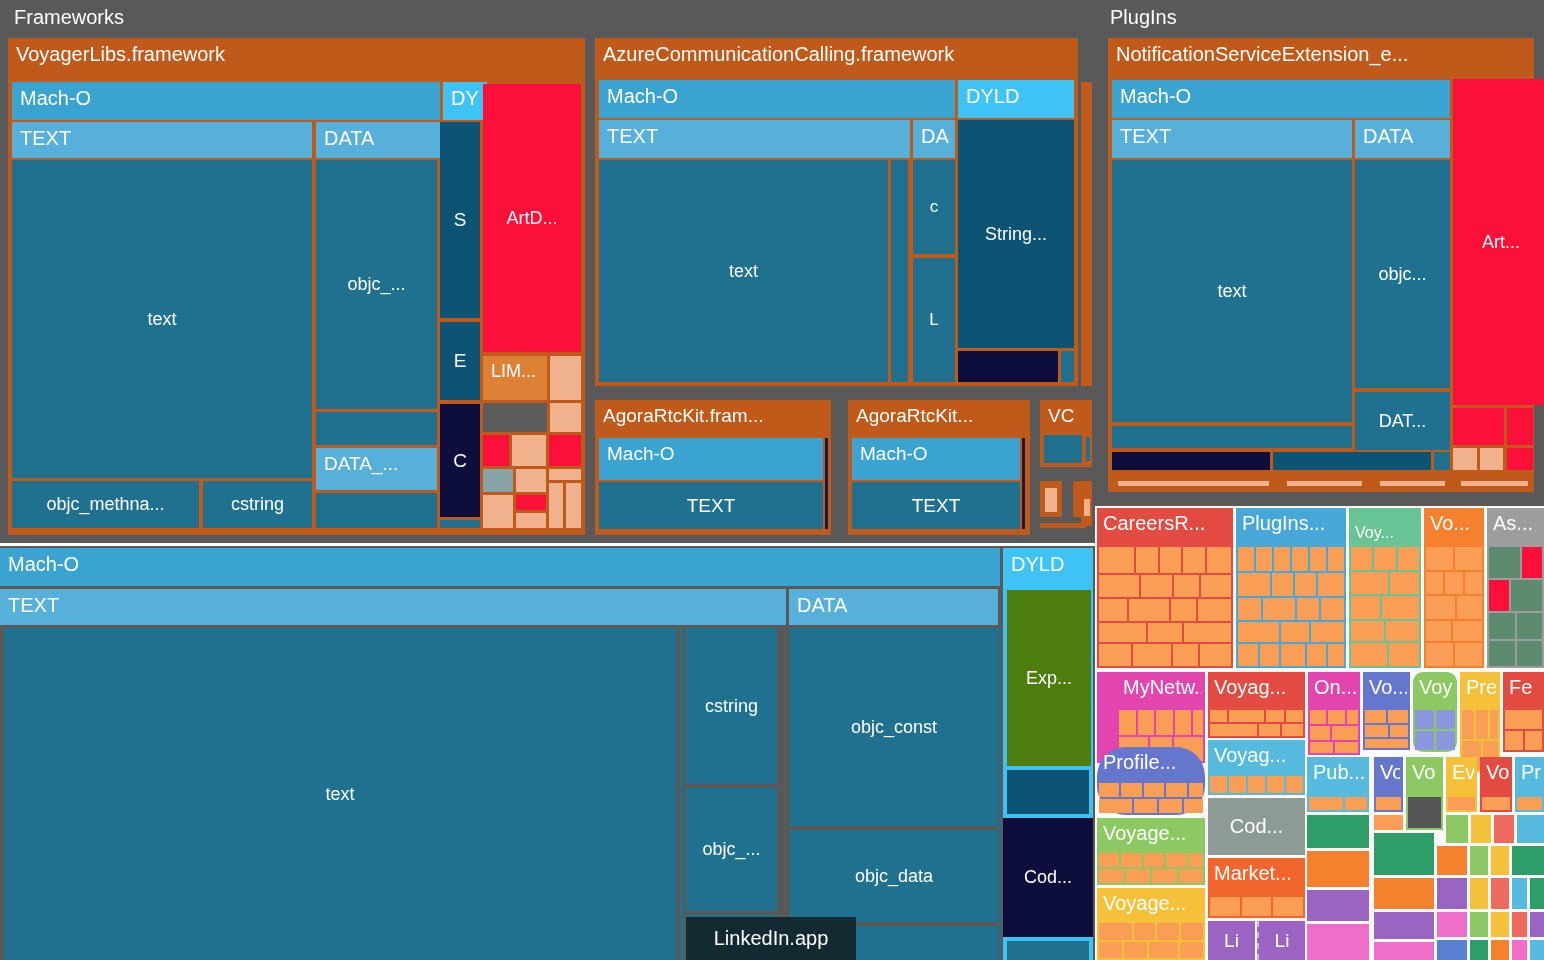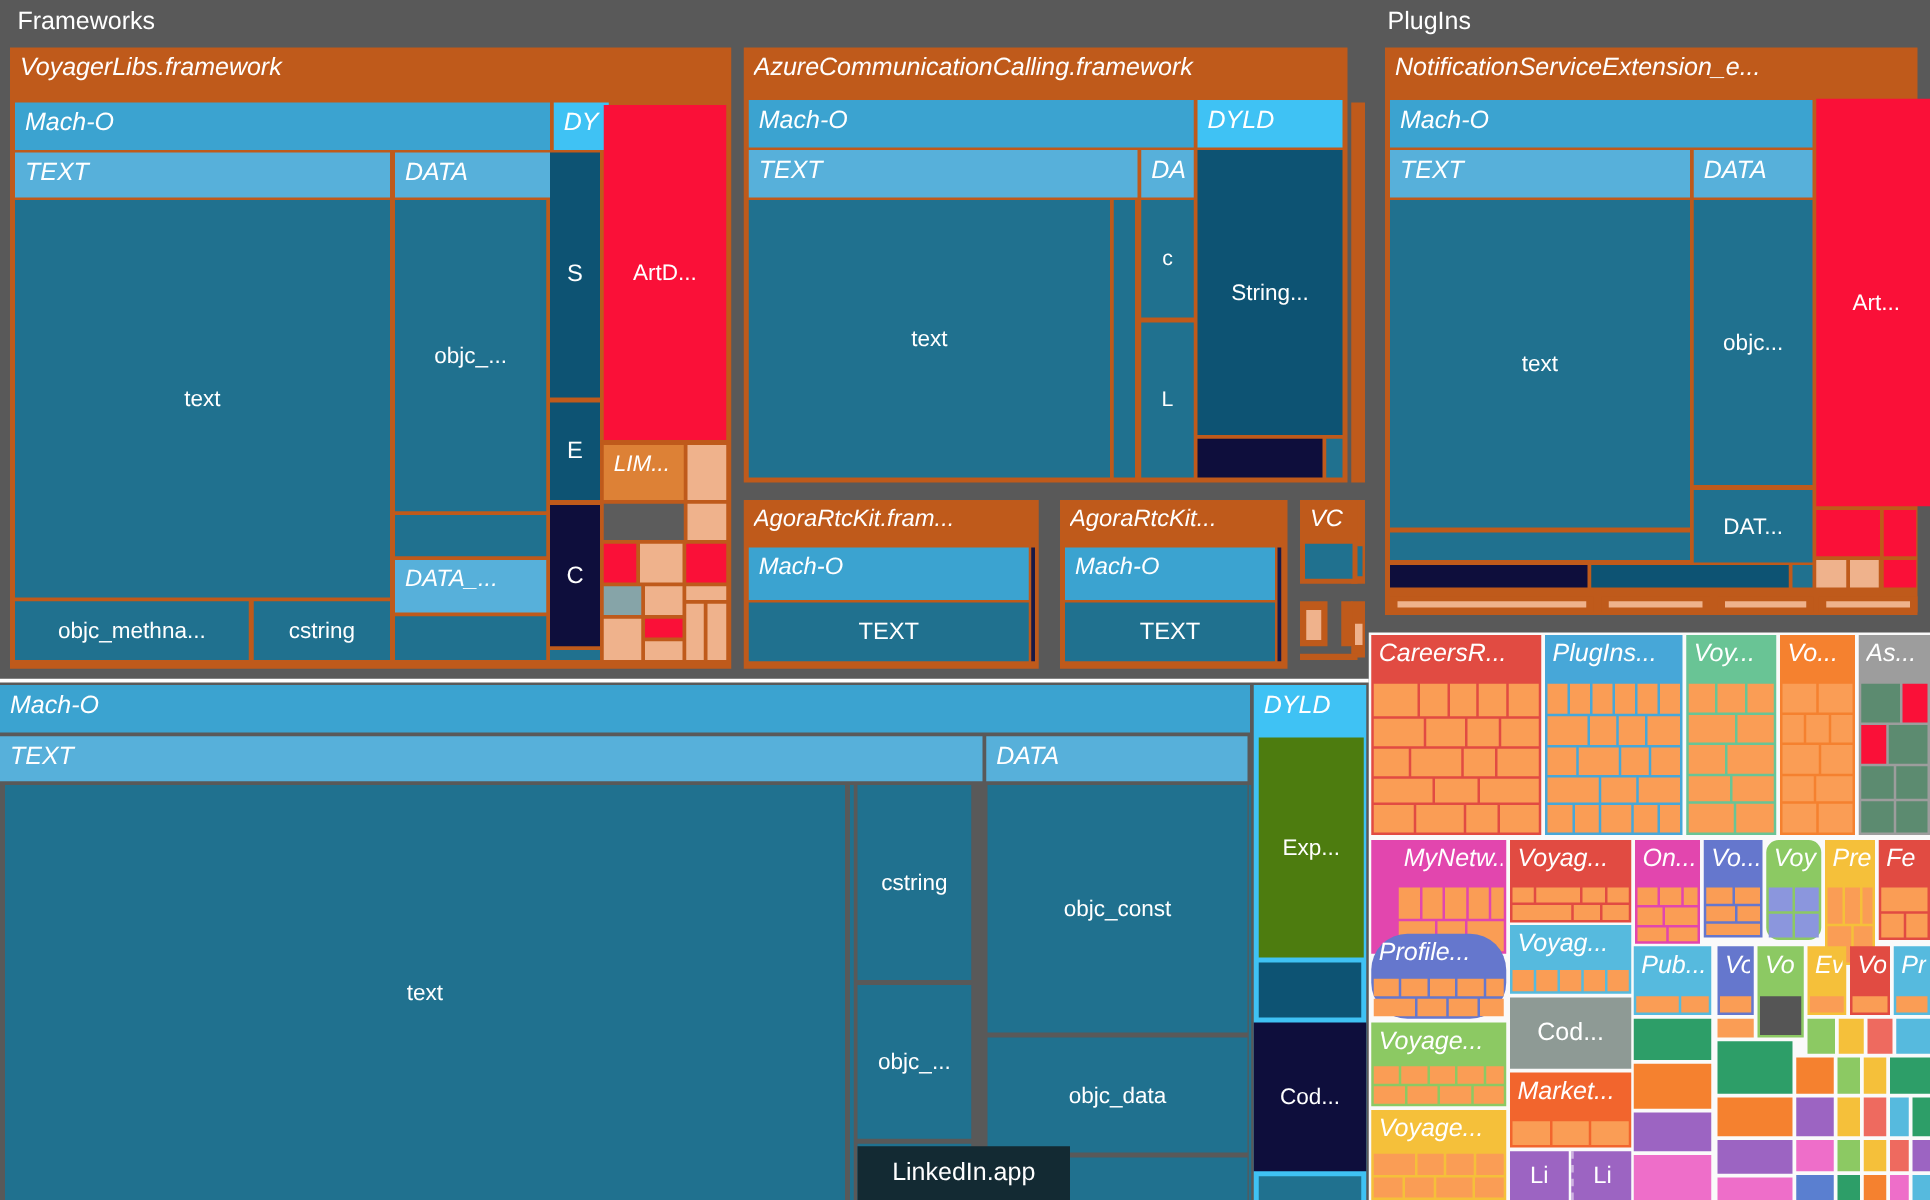--- a/index.html
+++ b/index.html
@@ -1,20 +1,20 @@
 <!DOCTYPE html>
 <html><head>
 <meta charset="utf-8">
 <style>
   html,body{margin:0;padding:0;background:#333;}
   #canvas{position:relative;width:1544px;height:960px;background:#595959;overflow:hidden;
           font-family:"Liberation Sans","DejaVu Sans",sans-serif;}
   .node{position:absolute;box-sizing:border-box;}
   .lbl{color:#ffffff;font-size:19px;line-height:1.15;}
-  .lbl.tl{position:absolute;top:5px;left:8px;right:3px;white-space:nowrap;overflow:hidden;font-style:italic;}
+  .lbl.tl{position:absolute;top:5px;left:8px;right:3px;white-space:nowrap;overflow:hidden;}
   .lbl.c{position:absolute;inset:0;display:flex;align-items:center;justify-content:center;
          white-space:nowrap;overflow:hidden;}
   .module{display:flex;flex-direction:column;}
   .mod-hdr{position:relative;flex:none;overflow:hidden;}
   .mod-hdr .lbl{top:4px;left:6px;font-size:20px;}
   .mod-body{flex:1;display:flex;flex-direction:column;gap:2px;padding:2px;min-height:0;}
   .mod-row{display:flex;gap:2px;flex:1;min-height:0;}
   .mod-cell{min-width:0;}
   .region-label{position:absolute;color:#ffffff;font-size:20px;white-space:nowrap;}
   #frameworks-label{left:14px;top:6px;}
@@ -308,21 +308,21 @@
             <div class="mod-cell" style="flex: 1 1 0%; background: rgb(250, 157, 85);"></div>
             <div class="mod-cell" style="flex: 1 1 0%; background: rgb(250, 157, 85);"></div>
             <div class="mod-cell" style="flex: 1.2 1 0%; background: rgb(250, 157, 85);"></div>
             <div class="mod-cell" style="flex: 1 1 0%; background: rgb(250, 157, 85);"></div>
             <div class="mod-cell" style="flex: 0.8 1 0%; background: rgb(250, 157, 85);"></div>
           </div>
         </div>
       </div>
       <div class="node module" style="left: 1349px; top: 508px; width: 72px; height: 160px; background: rgb(105, 196, 149);">
         <div class="mod-hdr" style="height: 37px;">
-          <span class="lbl tl" style="font-size: 20px;">Voy...</span>
+          <span class="lbl tl" style="font-size: 16px; margin-top: 12px;">Voy...</span>
         </div>
         <div class="mod-body">
           <div class="mod-row" style="flex: 1 1 0%;">
             <div class="mod-cell" style="flex: 1 1 0%; background: rgb(250, 157, 85);"></div>
             <div class="mod-cell" style="flex: 1 1 0%; background: rgb(250, 157, 85);"></div>
             <div class="mod-cell" style="flex: 1 1 0%; background: rgb(250, 157, 85);"></div>
           </div>
           <div class="mod-row" style="flex: 1 1 0%;">
             <div class="mod-cell" style="flex: 1.3 1 0%; background: rgb(250, 157, 85);"></div>
             <div class="mod-cell" style="flex: 1 1 0%; background: rgb(250, 157, 85);"></div>

